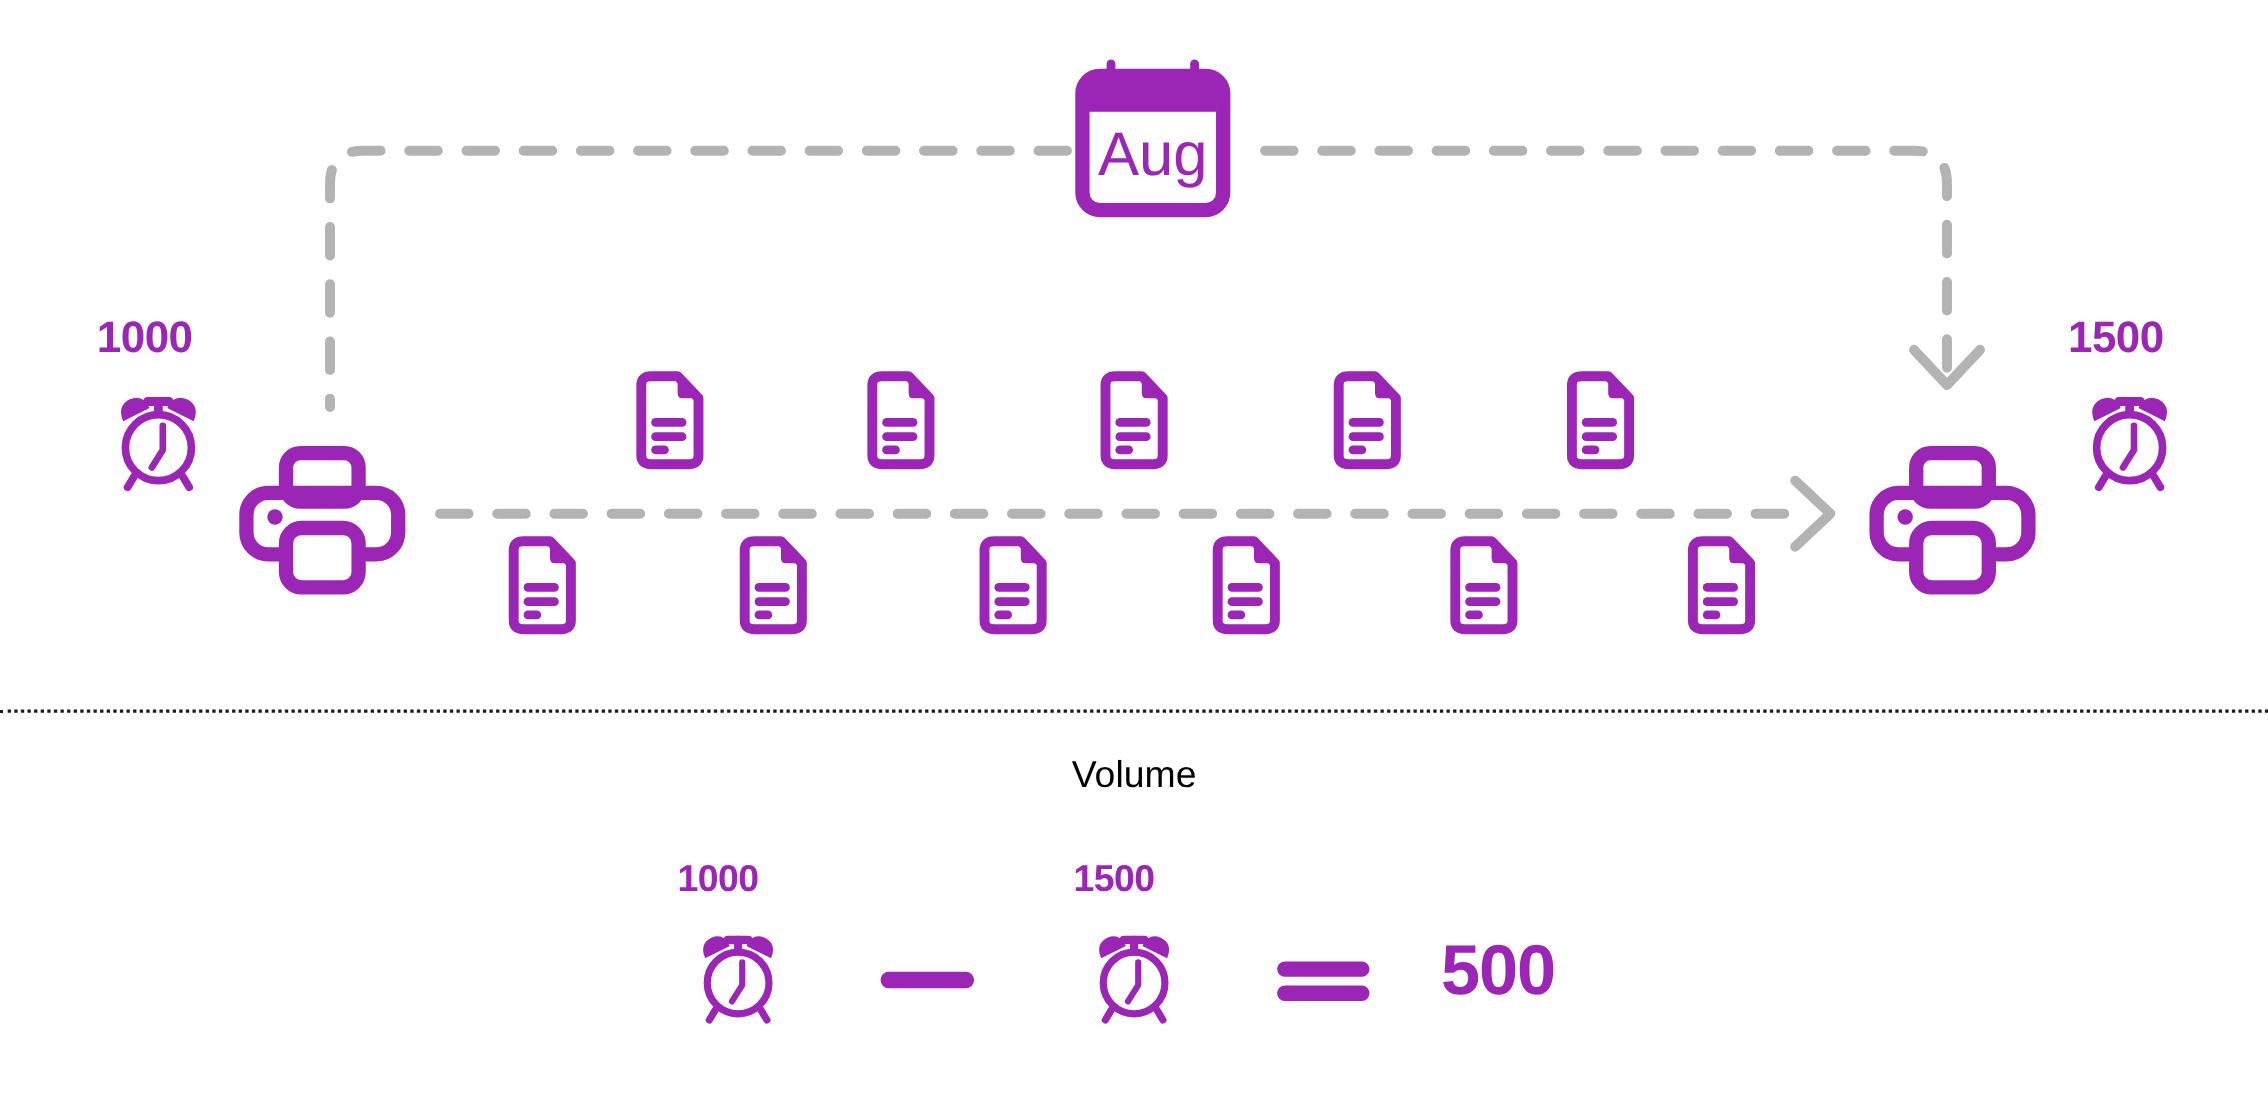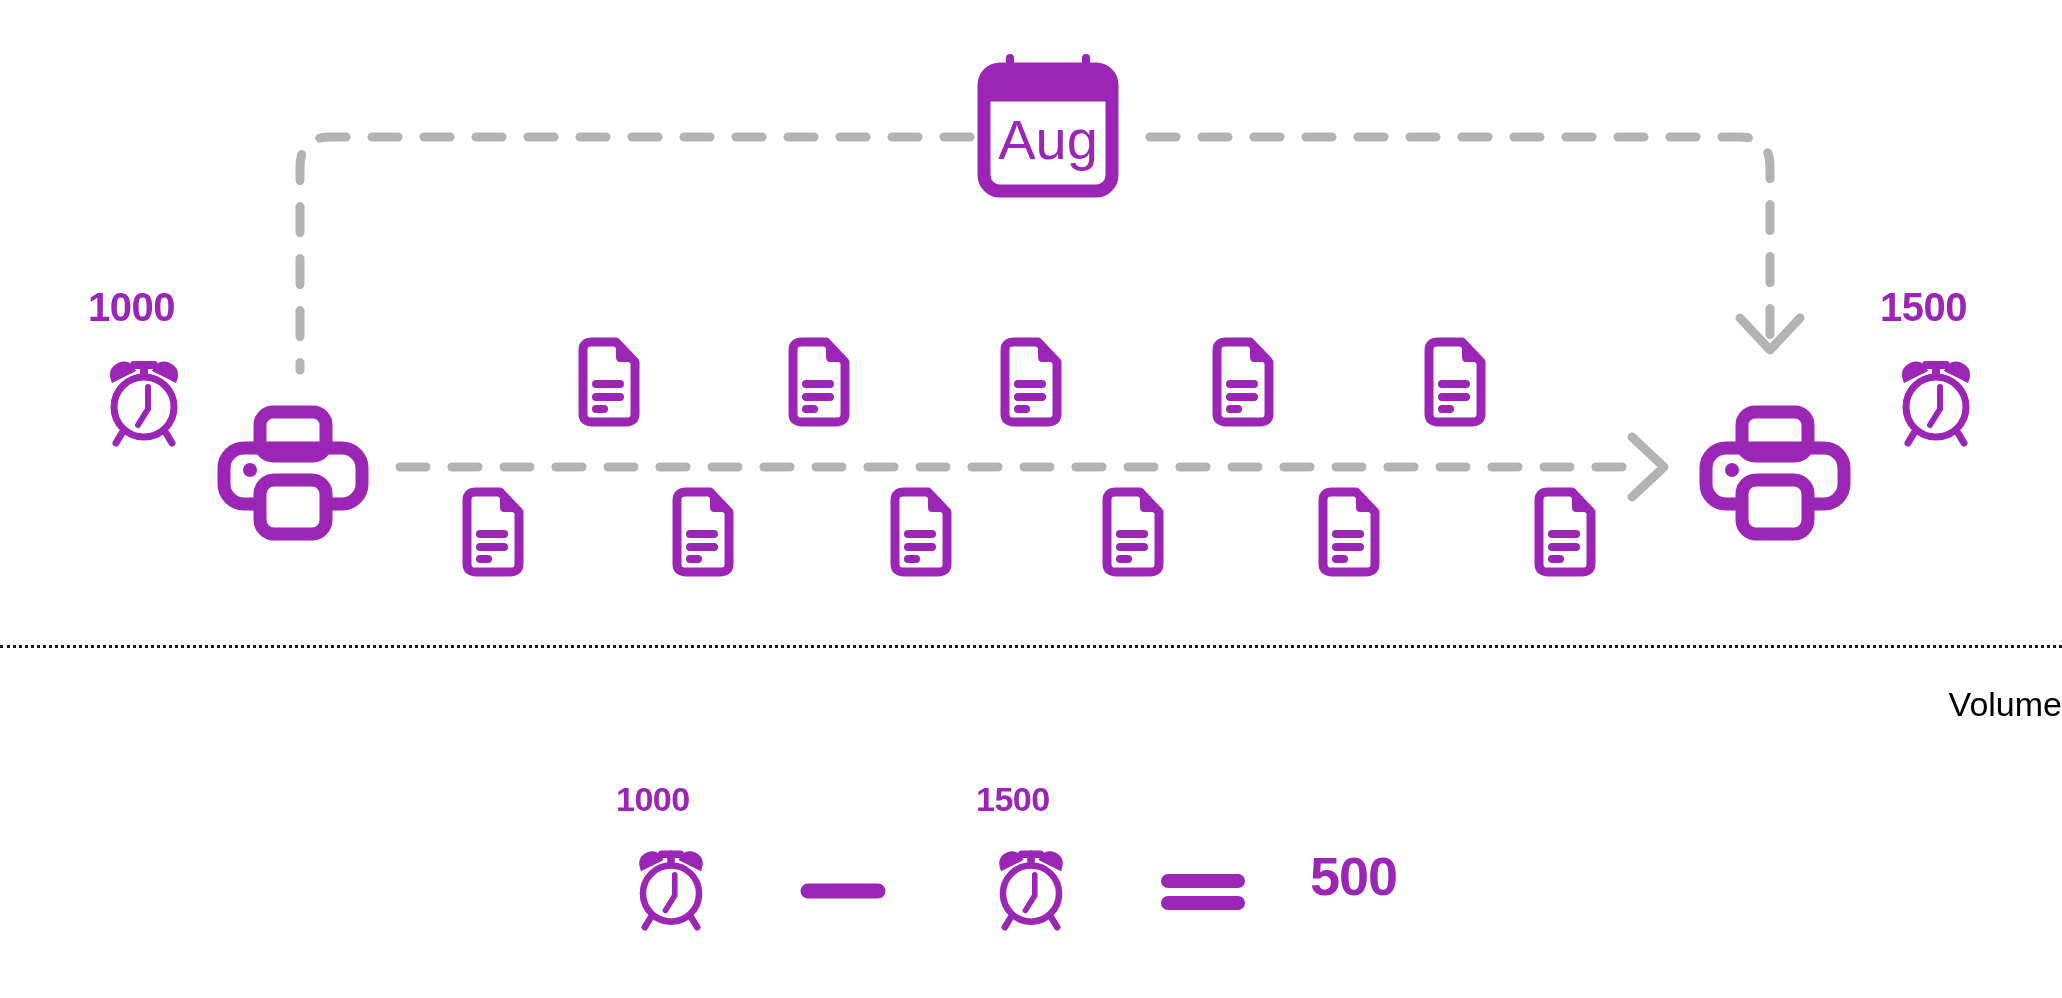--- a/index.html
+++ b/index.html
@@ -32,28 +32,28 @@
     letter-spacing: -0.5px;
     white-space: nowrap;
   }
 
   .volume-label {
     position: absolute;
     color: #000000;
     font-size: 34px;
     font-weight: 400;
     white-space: nowrap;
-    text-align: right;
+    text-align: center;
   }
 
   .result-number {
     position: absolute;
     color: #9B26B6;
     font-weight: bold;
-    font-size: 54px;
+    font-size: 64px;
     letter-spacing: -1px;
     white-space: nowrap;
   }
 
   .eq-count-label {
     position: absolute;
     color: #9B26B6;
     font-weight: bold;
     font-size: 34px;
     letter-spacing: -0.5px;

